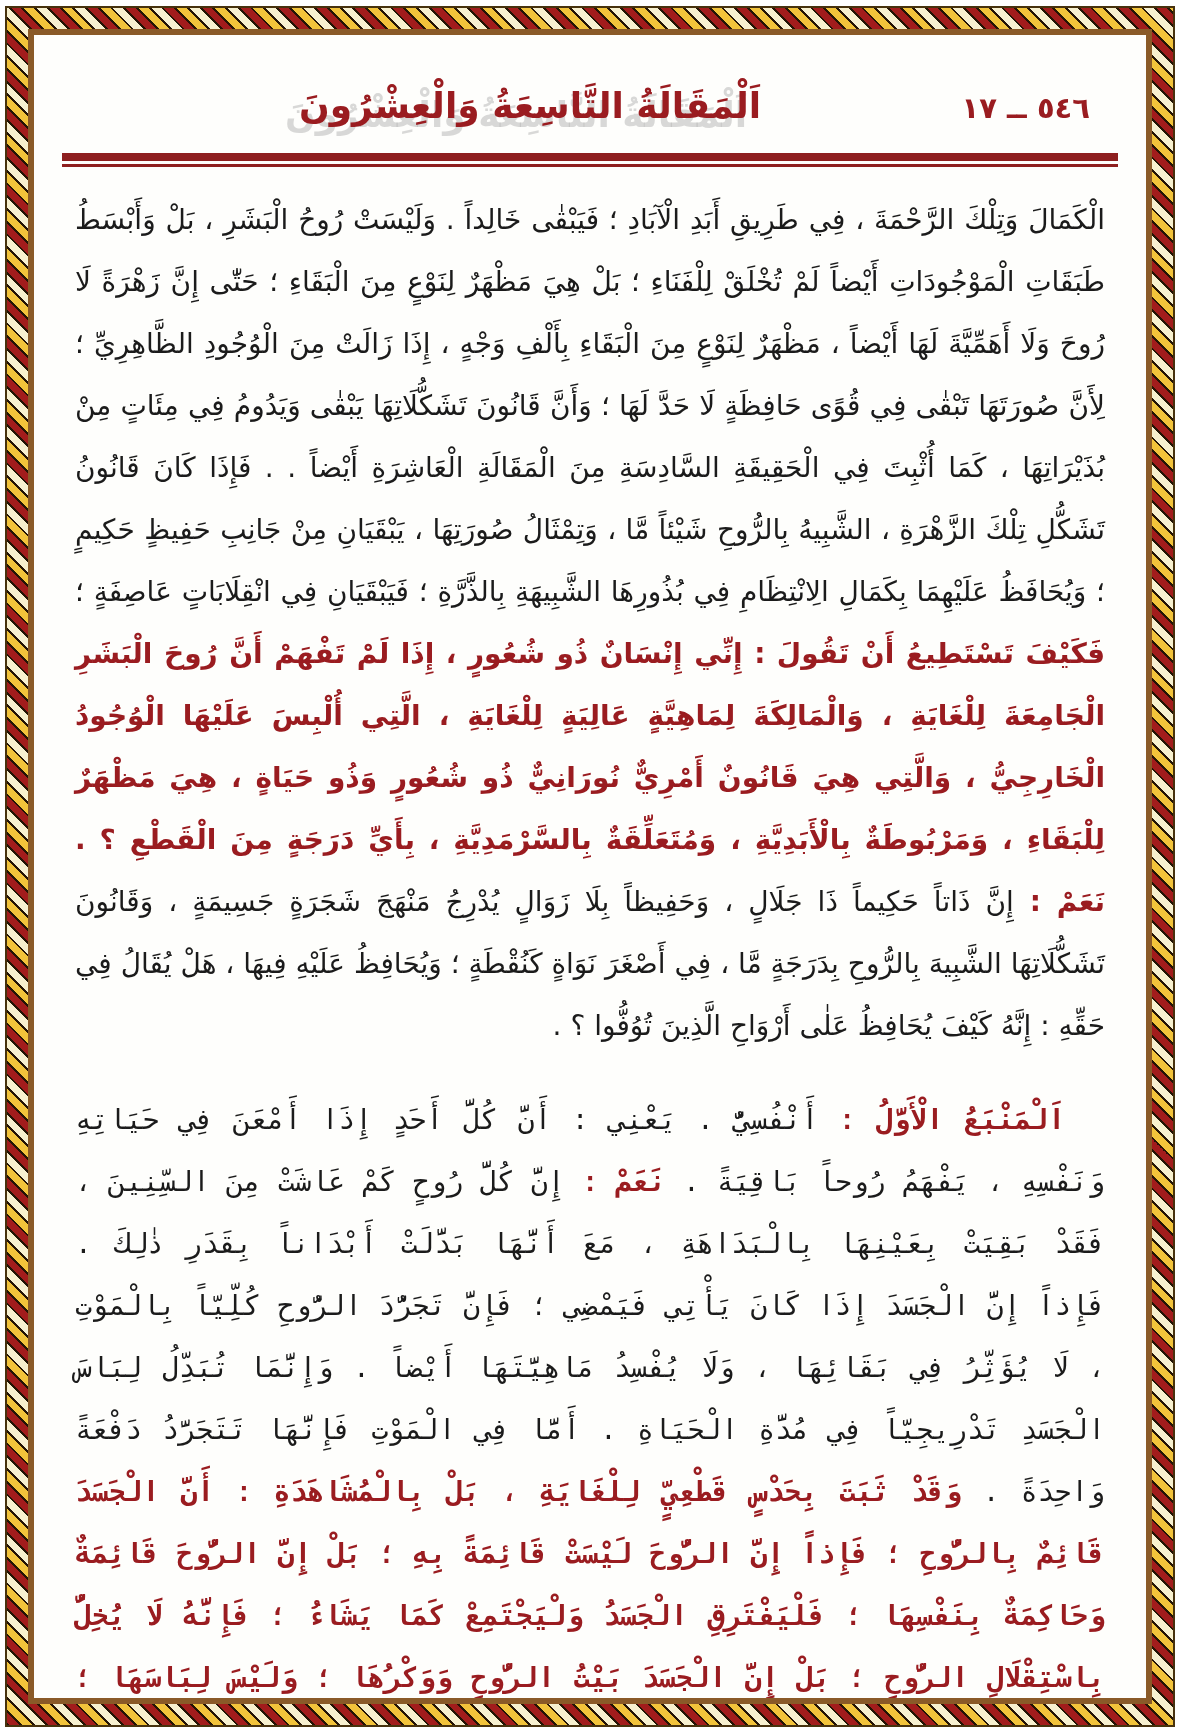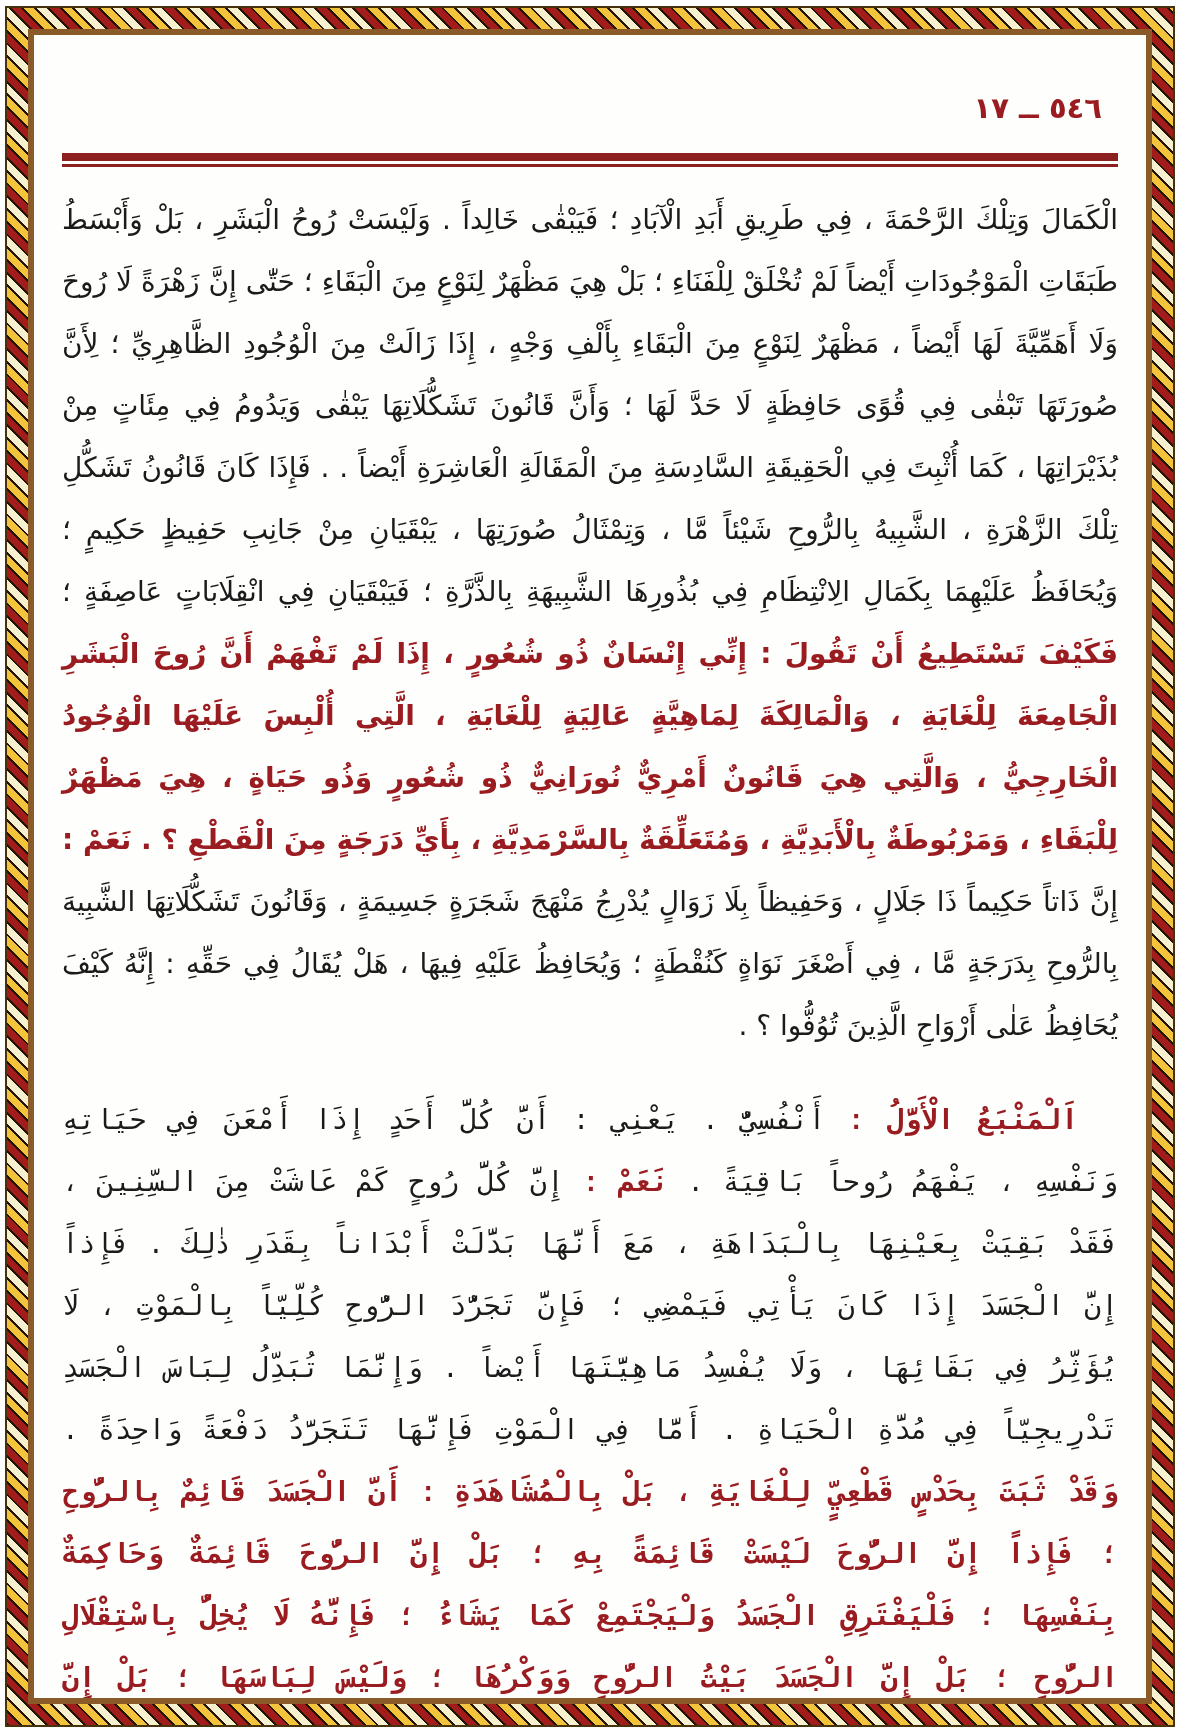--- a/index.html
+++ b/index.html
@@ -51,51 +51,52 @@
     transform: translateX(-50%);
     font-size: 36px;
     font-weight: bold;
     color: var(--accent);
     white-space: nowrap;
     text-shadow: -14px 9px 0 rgba(130,130,130,0.30);
   }
   .page-num {
     position: absolute;
     top: 16px;
-    right: 16px;
+    right: 28px;
     font-size: 29px;
     font-weight: bold;
     color: var(--accent);
     white-space: nowrap;
   }
   .rule-thick { height: 8px; background: var(--rule); }
   .rule-thin  { height: 3px; background: var(--rule); margin-top: 3px; }
   .body {
     margin-top: 22px;
     font-size: 28px;
     line-height: 62px;
     color: var(--ink);
     text-align: justify;
   }
-  .para { margin: 0; }
+  .para { margin: 13px; }
   .para + .para { margin-top: 34px; font-family: Liberation Mono, monospace; }
   .para-indent { text-indent: 40px; text-align-last: justify; }
   .seg-black { color: var(--ink); }
   .seg-red   { color: var(--accent); font-weight: bold; }
 </style>
 </head>
 <body>
 
 <div class="page">
   <div class="frame">
     <div class="band">
       <div class="inner">
 
         <div class="header">
           <div class="page-num">٥٤٦ ــ ١٧</div>
+          <div class="title">اَلْمَقَالَةُ التَّاسِعَةُ وَالْعِشْرُونَ</div>
         </div>
 
         <div class="rule-thick"></div>
         <div class="rule-thin"></div>
 
         <div class="body">
           <p class="para"><span class="seg-black">الْكَمَالَ وَتِلْكَ الرَّحْمَةَ ، فِي طَرِيقِ أَبَدِ الْآبَادِ ؛ فَيَبْقٰى خَالِداً . وَلَيْسَتْ رُوحُ الْبَشَرِ ، بَلْ وَأَبْسَطُ طَبَقَاتِ الْمَوْجُودَاتِ أَيْضاً لَمْ تُخْلَقْ لِلْفَنَاءِ ؛ بَلْ هِيَ مَظْهَرٌ لِنَوْعٍ مِنَ الْبَقَاءِ ؛ حَتّٰى إِنَّ زَهْرَةً لَا رُوحَ وَلَا أَهَمِّيَّةَ لَهَا أَيْضاً ، مَظْهَرٌ لِنَوْعٍ مِنَ الْبَقَاءِ بِأَلْفِ وَجْهٍ ، إِذَا زَالَتْ مِنَ الْوُجُودِ الظَّاهِرِيِّ ؛ لِأَنَّ صُورَتَهَا تَبْقٰى فِي قُوًى حَافِظَةٍ لَا حَدَّ لَهَا ؛ وَأَنَّ قَانُونَ تَشَكُّلَاتِهَا يَبْقٰى وَيَدُومُ فِي مِئَاتٍ مِنْ بُذَيْرَاتِهَا ، كَمَا أُثْبِتَ فِي الْحَقِيقَةِ السَّادِسَةِ مِنَ الْمَقَالَةِ الْعَاشِرَةِ أَيْضاً . . فَإِذَا كَانَ قَانُونُ تَشَكُّلِ تِلْكَ الزَّهْرَةِ ، الشَّبِيهُ بِالرُّوحِ شَيْئاً مَّا ، وَتِمْثَالُ صُورَتِهَا ، يَبْقَيَانِ مِنْ جَانِبِ حَفِيظٍ حَكِيمٍ ؛ وَيُحَافَظُ عَلَيْهِمَا بِكَمَالِ الِانْتِظَامِ فِي بُذُورِهَا الشَّبِيهَةِ بِالذَّرَّةِ ؛ فَيَبْقَيَانِ فِي انْقِلَابَاتٍ عَاصِفَةٍ ؛ </span><span class="seg-red">فَكَيْفَ تَسْتَطِيعُ أَنْ تَقُولَ : إِنِّي إِنْسَانٌ ذُو شُعُورٍ ، إِذَا لَمْ تَفْهَمْ أَنَّ رُوحَ الْبَشَرِ الْجَامِعَةَ لِلْغَايَةِ ، وَالْمَالِكَةَ لِمَاهِيَّةٍ عَالِيَةٍ لِلْغَايَةِ ، الَّتِي أُلْبِسَ عَلَيْهَا الْوُجُودُ الْخَارِجِيُّ ، وَالَّتِي هِيَ قَانُونٌ أَمْرِيٌّ نُورَانِيٌّ ذُو شُعُورٍ وَذُو حَيَاةٍ ، هِيَ مَظْهَرٌ لِلْبَقَاءِ ، وَمَرْبُوطَةٌ بِالْأَبَدِيَّةِ ، وَمُتَعَلِّقَةٌ بِالسَّرْمَدِيَّةِ ، بِأَيِّ دَرَجَةٍ مِنَ الْقَطْعِ ؟ . نَعَمْ : </span><span class="seg-black">إِنَّ ذَاتاً حَكِيماً ذَا جَلَالٍ ، وَحَفِيظاً بِلَا زَوَالٍ يُدْرِجُ مَنْهَجَ شَجَرَةٍ جَسِيمَةٍ ، وَقَانُونَ تَشَكُّلَاتِهَا الشَّبِيهَ بِالرُّوحِ بِدَرَجَةٍ مَّا ، فِي أَصْغَرَ نَوَاةٍ كَنُقْطَةٍ ؛ وَيُحَافِظُ عَلَيْهِ فِيهَا ، هَلْ يُقَالُ فِي حَقِّهِ : إِنَّهُ كَيْفَ يُحَافِظُ عَلٰى أَرْوَاحِ الَّذِينَ تُوُفُّوا ؟ .</span></p>
           <p class="para para-indent"><span class="seg-red">اَلْمَنْبَعُ الْأَوَّلُ : </span><span class="seg-black">أَنْفُسِيٌّ . يَعْنِي : أَنَّ كُلَّ أَحَدٍ إِذَا أَمْعَنَ فِي حَيَاتِهِ وَنَفْسِهِ ، يَفْهَمُ رُوحاً بَاقِيَةً . </span><span class="seg-red">نَعَمْ : </span><span class="seg-black">إِنَّ كُلَّ رُوحٍ كَمْ عَاشَتْ مِنَ السِّنِينَ ، فَقَدْ بَقِيَتْ بِعَيْنِهَا بِالْبَدَاهَةِ ، مَعَ أَنَّهَا بَدَّلَتْ أَبْدَاناً بِقَدَرِ ذٰلِكَ . فَإِذاً إِنَّ الْجَسَدَ إِذَا كَانَ يَأْتِي فَيَمْضِي ؛ فَإِنَّ تَجَرُّدَ الرُّوحِ كُلِّيّاً بِالْمَوْتِ ، لَا يُؤَثِّرُ فِي بَقَائِهَا ، وَلَا يُفْسِدُ مَاهِيَّتَهَا أَيْضاً . وَإِنَّمَا تُبَدِّلُ لِبَاسَ الْجَسَدِ تَدْرِيجِيّاً فِي مُدَّةِ الْحَيَاةِ . أَمَّا فِي الْمَوْتِ فَإِنَّهَا تَتَجَرَّدُ دَفْعَةً وَاحِدَةً . </span><span class="seg-red">وَقَدْ ثَبَتَ بِحَدْسٍ قَطْعِيٍّ لِلْغَايَةِ ، بَلْ بِالْمُشَاهَدَةِ : أَنَّ الْجَسَدَ قَائِمٌ بِالرُّوحِ ؛ فَإِذاً إِنَّ الرُّوحَ لَيْسَتْ قَائِمَةً بِهِ ؛ بَلْ إِنَّ الرُّوحَ قَائِمَةٌ وَحَاكِمَةٌ بِنَفْسِهَا ؛ فَلْيَفْتَرِقِ الْجَسَدُ وَلْيَجْتَمِعْ كَمَا يَشَاءُ ؛ فَإِنَّهُ لَا يُخِلُّ بِاسْتِقْلَالِ الرُّوحِ ؛ بَلْ إِنَّ الْجَسَدَ بَيْتُ الرُّوحِ وَوَكْرُهَا ؛ وَلَيْسَ لِبَاسَهَا ؛ بَلْ إِنَّ لِبَاسَ الرُّوحِ غِلَافٌ لَطِيفٌ ؛ وَلَهَا</span></p>
         </div>
 

